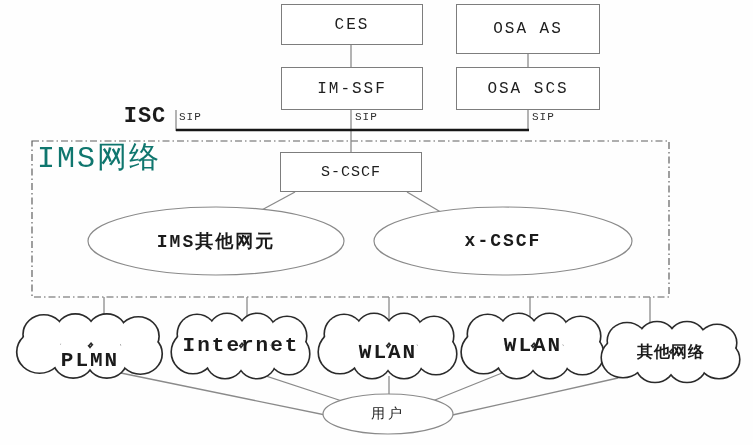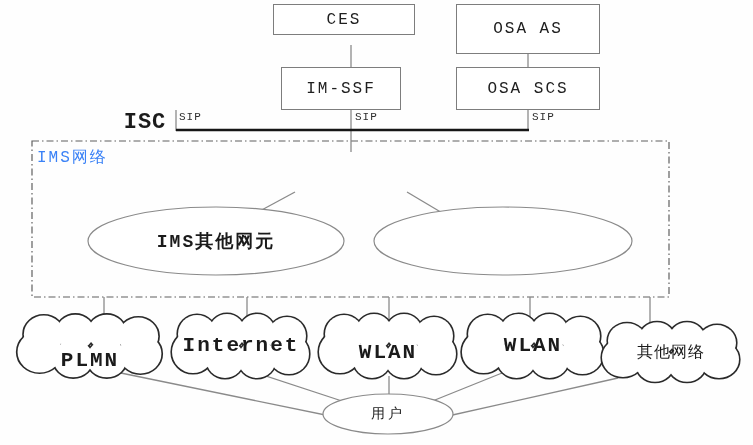--- a/index.html
+++ b/index.html
@@ -26,24 +26,24 @@
   }
   .node.small { font-size:15px; letter-spacing:1px; }
 
   
   .lbl {
     position:absolute; display:flex; align-items:center; justify-content:center;
     color:#1b1b1b; white-space:pre;
   }
   .lbl.isc   { font-size:22px; font-weight:bold; letter-spacing:1px; }
   .lbl.sip   { font-size:11px; letter-spacing:1px; color:#2d2d2d; justify-content:flex-start; }
-  .lbl.zone  { font-size:16px; letter-spacing:2px; justify-content:flex-start; color:#3b82f6; }
+  .lbl.zone  { font-size:30px; letter-spacing:2px; justify-content:flex-start; color:#0f766e; }
   .lbl.ellipse-big { font-size:18px; font-weight:bold; letter-spacing:2px;text-align:center; }
   .lbl.cloudtxt    { font-size:21px; font-weight:bold; letter-spacing:2px; }
-  .lbl.cloudtxt-sm { font-size:16px; font-weight:normal; letter-spacing:1px; }
+  .lbl.cloudtxt-sm { font-size:16px; font-weight:bold; letter-spacing:1px; }
   .lbl.user  { font-size:14px; letter-spacing:3px; }
 </style>
 </head>
 <body>
 
 <div class="stage">
 
   <svg width="753" height="445" viewBox="0 0 753 445">
     <defs>
       <g id="cloudShape">
@@ -102,33 +102,35 @@
     <g transform="translate(671,352) scale(1,0.93)">
       <use href="#cloudShape" class="cloud-stroke"></use>
         <use href="#cloudShape" class="cloud-fill"></use>
     </g>
 
     <ellipse class="eshape" cx="216" cy="241" rx="128" ry="34"></ellipse>
     <ellipse class="eshape" cx="503" cy="241" rx="129" ry="34"></ellipse>
     <ellipse class="eshape" cx="388" cy="414" rx="65" ry="20"></ellipse>
   </svg>
 
-  <div class="node" style="left:273px;top:4px;width:142px;height:31px">CES</div>
+  <div class="node" style="left:281px;top:4px;width:142px;height:41px">CES</div>
   <div class="node" style="left:456px;top:4px;width:144px;height:50px">OSA AS</div>
-  <div class="node" style="left:281px;top:67px;width:120px;height:43px">IM-SSF</div>
+  <div class="node" style="left:281px;top:67px;width:142px;height:43px">IM-SSF</div>
   <div class="node" style="left:456px;top:67px;width:144px;height:43px">OSA SCS</div>
+  <div class="node small" style="left:280px;top:152px;width:142px;height:40px">S-CSCF</div>
 
-  <div class="lbl isc" style="left:116px;top:109px;width:58px;height:26px">ISC</div>
+  <div class="lbl isc" style="left:116px;top:103px;width:58px;height:26px">ISC</div>
   <div class="lbl sip" style="left:179px;top:110px;width:34px;height:14px">SIP</div>
   <div class="lbl sip" style="left:355px;top:110px;width:34px;height:14px">SIP</div>
   <div class="lbl sip" style="left:532px;top:110px;width:34px;height:14px">SIP</div>
 
   <div class="lbl zone" style="left:37px;top:143px;width:160px;height:28px">IMS网络</div>
 
   <div class="lbl ellipse-big" style="left:116px;top:227px;width:200px;height:28px">IMS其他网元</div>
+  <div class="lbl ellipse-big" style="left:403px;top:227px;width:200px;height:28px">x-CSCF</div>
 
   <div class="lbl cloudtxt" style="left:30px;top:346px;width:120px;height:28px">PLMN</div>
   <div class="lbl cloudtxt" style="left:168px;top:331px;width:146px;height:28px">Internet</div>
   <div class="lbl cloudtxt" style="left:328px;top:338px;width:120px;height:28px">WLAN</div>
   <div class="lbl cloudtxt" style="left:473px;top:331px;width:120px;height:28px">WLAN</div>
   <div class="lbl cloudtxt-sm" style="left:611px;top:339px;width:120px;height:26px">其他网络</div>
 
   <div class="lbl user" style="left:338px;top:402px;width:100px;height:24px">用户</div>
 
 </div>

